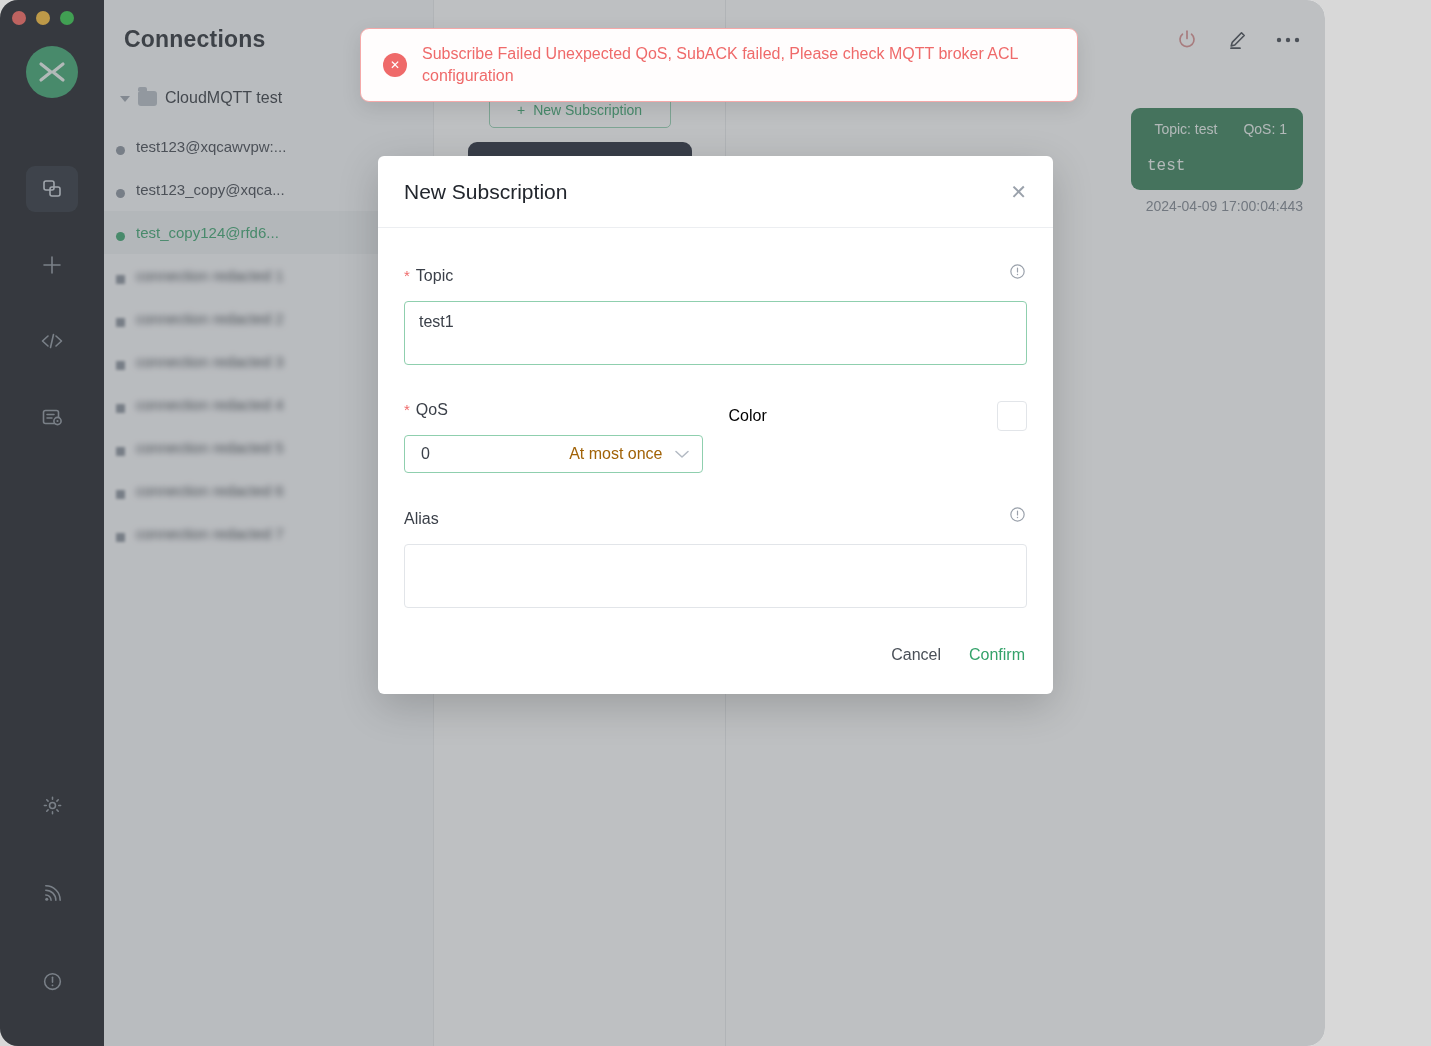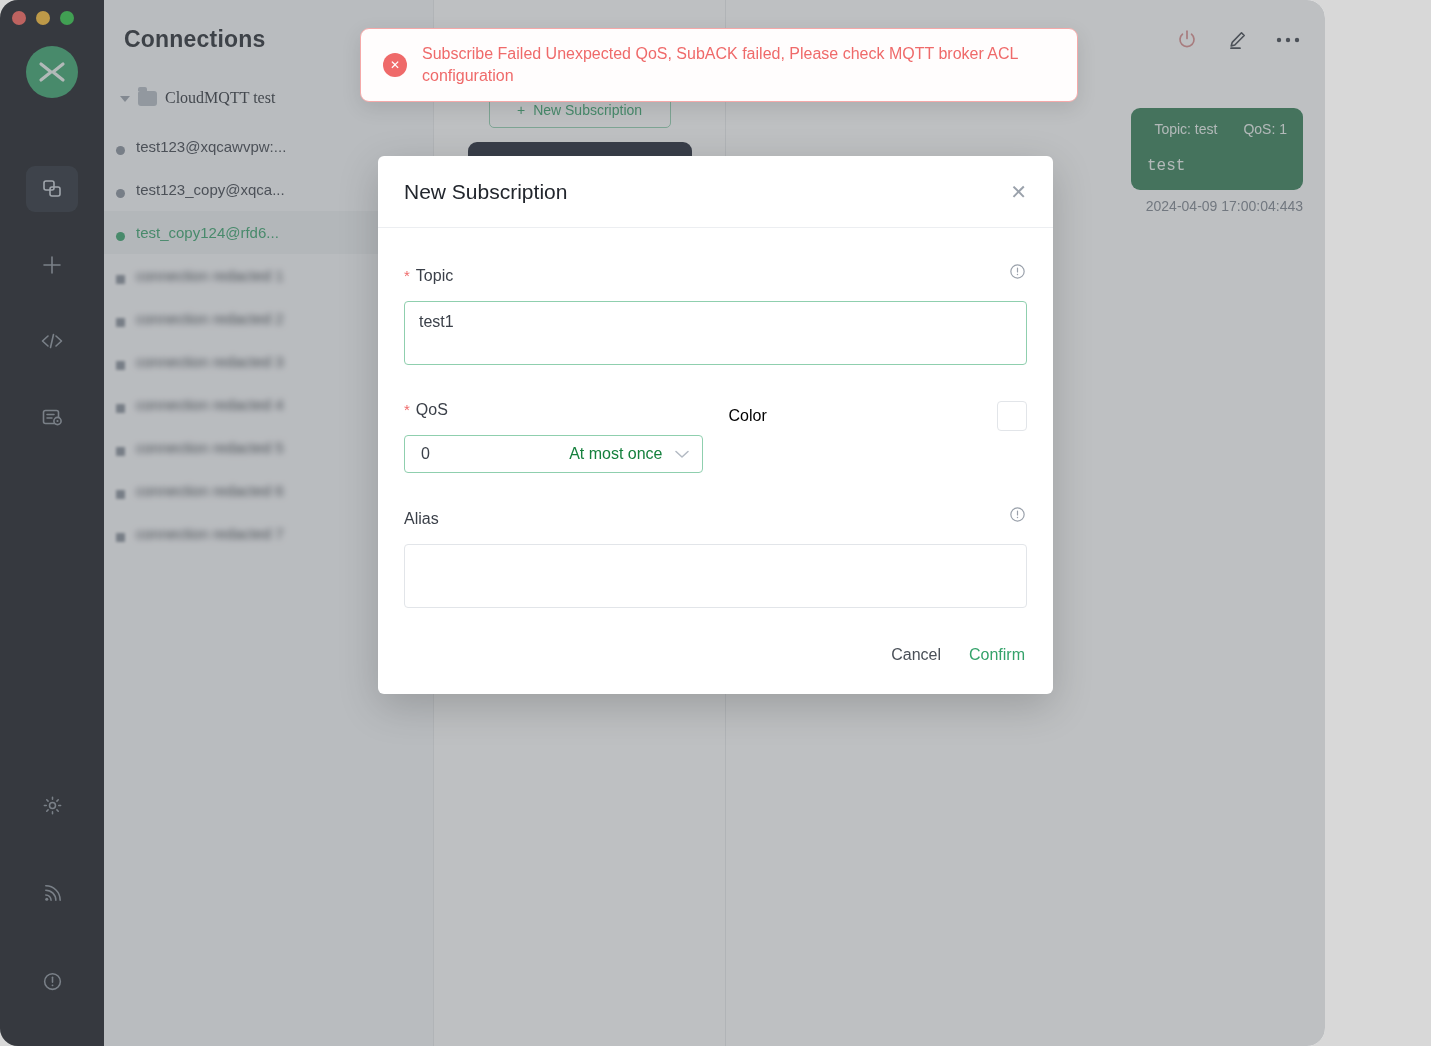--- a/index.html
+++ b/index.html
@@ -43,21 +43,21 @@
   .rail-btn.active { background: #242933; color: #cbd2da; }
   .rail-bottom { position: absolute; bottom: 42px; left: 0; width: 100%;
     display: flex; flex-direction: column; align-items: center; gap: 42px; }
 
   
   .conn-panel {
     position: absolute; left: 104px; top: 0; width: 330px; height: 1046px;
     background: #f7f8fa; border-right: 1px solid #e8eaed;
   }
   .conn-title { font-size: 23px; font-weight: bold; color: #22262d; padding: 26px 0 0 20px; letter-spacing: .2px; }
-  .group-row { display: flex; align-items: center; gap: 8px; padding: 36px 0 0 16px; font-family: Liberation Serif, serif; }
+  .group-row { display: flex; align-items: center; gap: 8px; padding: 36px 0 0 16px; }
   .caret { width: 0; height: 0; border-left: 5px solid transparent; border-right: 5px solid transparent; border-top: 6px solid #9aa1ab; margin-top: 2px; }
   .folder { width: 19px; height: 15px; background: #b3bac3; border-radius: 2px 3px 3px 3px; position: relative; }
   .folder::before { content:""; position:absolute; top:-4px; left:0; width:9px; height:4px; background:#b3bac3; border-radius:2px 2px 0 0; }
   .group-name { font-size: 16px; color: #2c3138; }
   .conn-list { margin-top: 18px; }
   .conn-item { display: flex; align-items: flex-end; gap: 11px; padding: 13px 12px 13px 12px; font-size: 15px; color: #3b4049; }
   .conn-item.selected { background: #edeff2; color: #34a26a; }
   .dot { width: 9px; height: 9px; border-radius: 50%; background: #868e99; flex: none; }
   .conn-item.selected .dot { background: #34a26a; }
   .conn-item.redacted .label { filter: blur(3.2px); color: #3b4049; }
@@ -136,21 +136,21 @@
     resize: none; outline: none;
   }
   .ta.plain { border-color: #e2e5e9; }
   .row2 { display: flex; gap: 26px; margin-top: 32px; }
   .col { flex: 1; }
   .sel {
     margin-top: 16px; height: 38px; border: 1px solid #8fcfae; border-radius: 4px;
     display: flex; align-items: center; justify-content: space-between; padding: 0 13px 0 16px;
     font-size: 16px; color: #3b4049;
   }
-  .sel .qos-text { color: #15803d; margin-left: auto; margin-right: 12px; }
+  .sel .qos-text { color: #a16207; margin-left: auto; margin-right: 12px; }
   .color-head { display: flex; align-items: center; justify-content: space-between; }
   .swatch-box { width: 30px; height: 30px; border: 1px solid #e2e5e9; border-radius: 4px; padding: 3px; background: #fff; }
   .swatch { width: 100%; height: 100%; border-radius: 2px; }
   .color-input {
     margin-top: 16px; height: 38px; border: 1px solid #e2e5e9; border-radius: 4px;
     display: flex; align-items: center; justify-content: space-between; padding: 0 13px 0 16px;
     font-size: 16px; color: #3b4049;
   }
   .refresh { color: #34a26a; }
   .alias-wrap { margin-top: 32px; }

